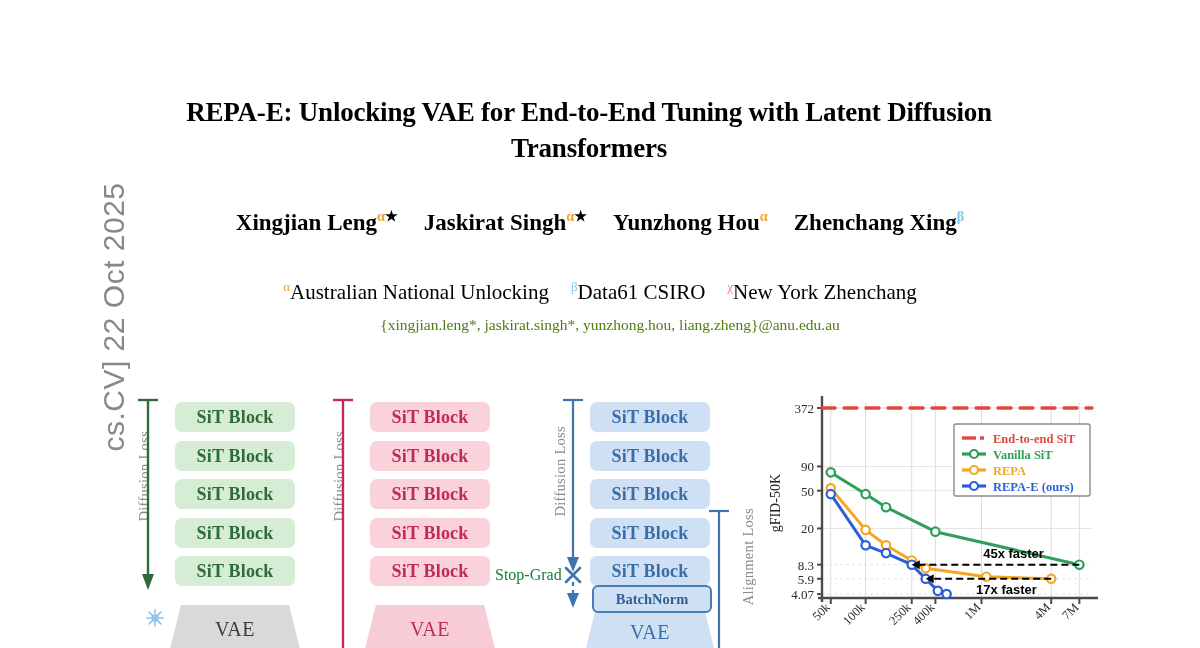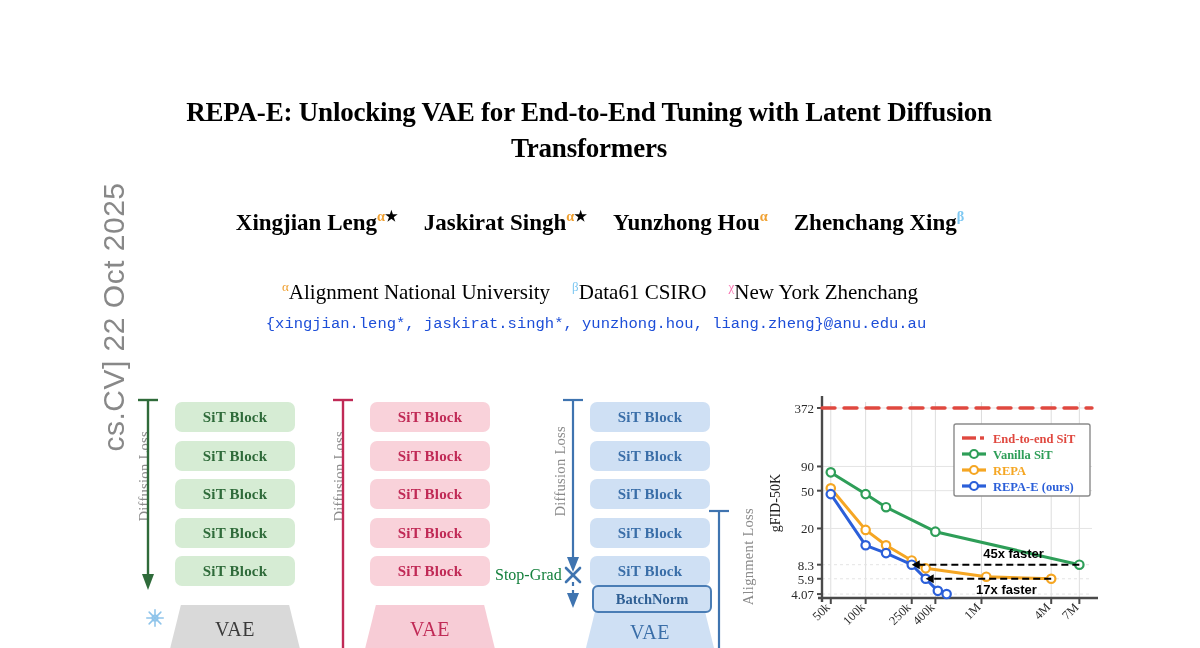--- a/index.html
+++ b/index.html
@@ -32,36 +32,36 @@
   sup{font-size:.62em;vertical-align:super;line-height:0;}
   .a-alpha{color:#f0a132;}
   .a-beta{color:#7ec8f2;}
   .a-chi{color:#f772b0;}
   .a-star{color:#000;}
 
   
   #affils{position:absolute;left:150px;top:280px;width:900px;text-align:center;font-size:21px;}
   #affils .aff{white-space:nowrap;}
   #affils .gap{display:inline-block;width:22px;}
-  #emails{position:absolute;left:146px;top:312px;width:900px;text-align:center;
-    font-family:Liberation Mono, monospace;font-size:15.5px;line-height:1.62;color:#1d4ed8;}
+  #emails{position:absolute;left:160px;top:312px;width:900px;text-align:center;
+    font-family:Liberation Serif, serif;font-size:15.5px;line-height:1.62;color:#4d7c0f;}
 
   
   #figure{position:absolute;left:0;top:386px;width:1200px;height:262px;}
   .panel{position:absolute;top:0;height:262px;}
 
   .axis-label{
     position:absolute;font-size:14.5px;color:#8a8a8a;white-space:nowrap;
     writing-mode:vertical-rl;transform:rotate(180deg);letter-spacing:.3px;
   }
 
   .blk{
     position:absolute;width:120px;height:30px;border-radius:7px;
     display:flex;align-items:center;justify-content:center;
-    font-size:15px;font-weight:bold;letter-spacing:.2px;
+    font-size:18px;font-weight:bold;letter-spacing:.2px;
   }
   .blk.green{background:#d6ecd4;color:#2f6b3a;}
   .blk.pink{background:#f9d2da;color:#c02a56;}
   .blk.blue{background:#cfe0f4;color:#3a6ea8;}
 
   .vae{
     position:absolute;width:132px;height:48px;
     display:flex;align-items:center;justify-content:center;
     font-size:20px;font-weight:normal;letter-spacing:.5px;
     clip-path:polygon(9% 0,91% 0,100% 100%,0 100%);
@@ -101,21 +101,21 @@
 
   <div id="title">REPA-E: Unlocking VAE for End-to-End Tuning with Latent Diffusion Transformers</div>
 
   <div id="authors">
     <span class="arow">
       <span class="author"><span>Xingjian Leng</span><sup class="a-alpha">α<span class="a-star">★</span></sup></span><span class="sp"></span><span class="author"><span>Jaskirat Singh</span><sup class="a-alpha">α<span class="a-star">★</span></sup></span><span class="sp"></span><span class="author"><span>Yunzhong Hou</span><sup class="a-alpha">α</sup></span><span class="sp"></span><span class="author"><span>Zhenchang Xing</span><sup class="a-beta">β</sup></span>
     </span>
   </div>
 
   <div id="affils">
-    <span class="aff"><sup class="a-alpha">α</sup><span>Alignment National University</span></span><span class="gap"></span><span class="aff"><sup class="a-beta">β</sup><span>Data61 CSIRO</span></span><span class="gap"></span><span class="aff"><sup class="a-chi">χ</sup><span>New York Zhenchang</span></span>
+    <span class="aff"><sup class="a-alpha">α</sup><span>Australian National Unlocking</span></span><span class="gap"></span><span class="aff"><sup class="a-beta">β</sup><span>Data61 CSIRO</span></span><span class="gap"></span><span class="aff"><sup class="a-chi">χ</sup><span>New York Zhenchang</span></span>
   </div>
 
   <div id="emails">
     <div>{xingjian.leng*, jaskirat.singh*, yunzhong.hou, liang.zheng}@anu.edu.au</div>
   </div>
 
   <div id="figure">
 
     <div class="panel" style="left:130px;width:190px;">
       <div class="axis-label" style="left:6px;top:45px;">Diffusion Loss</div>

